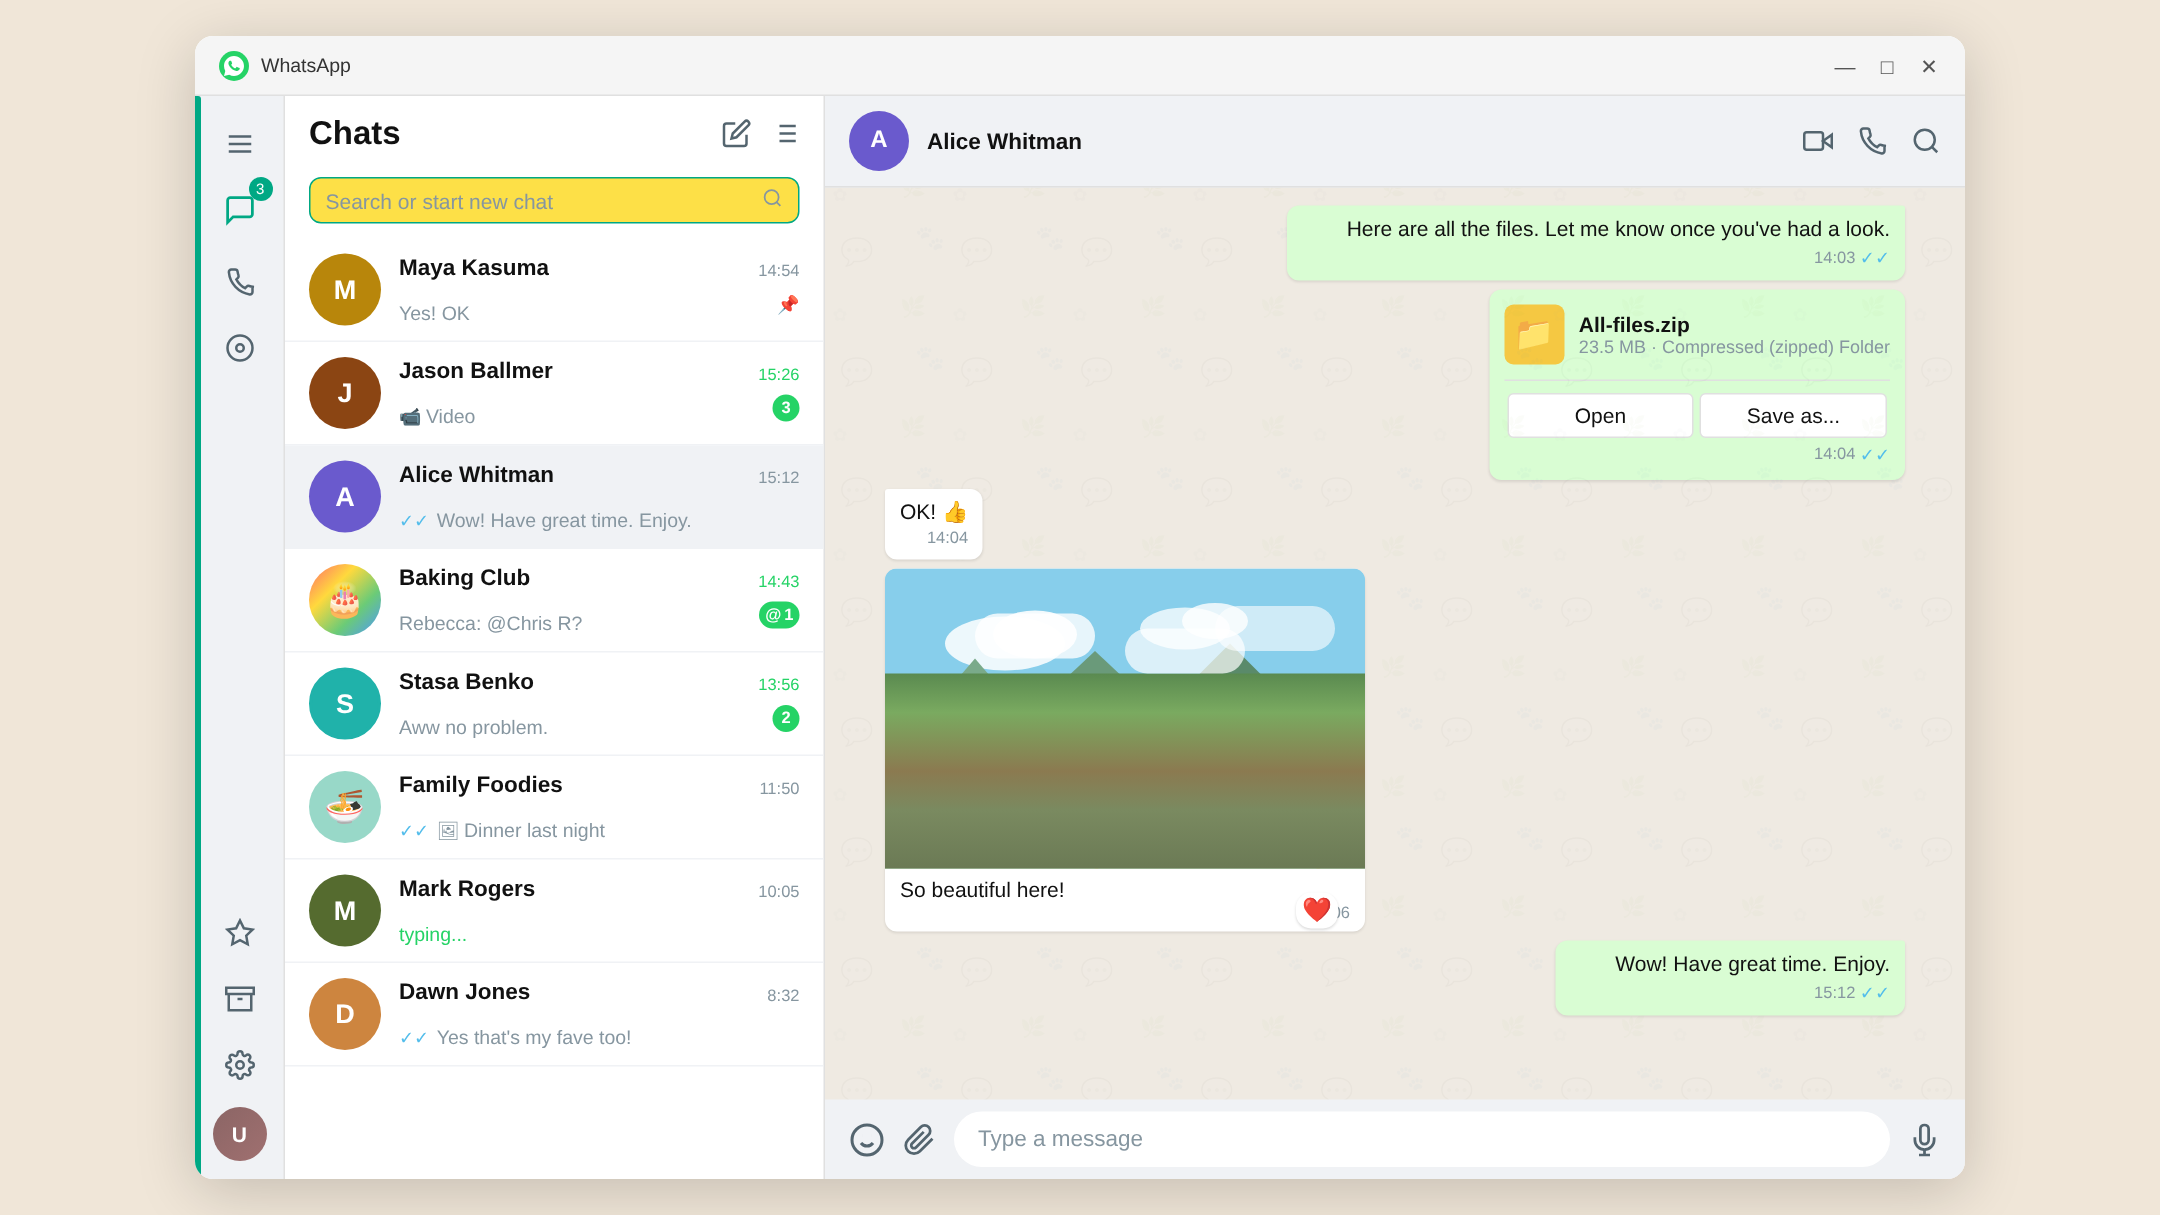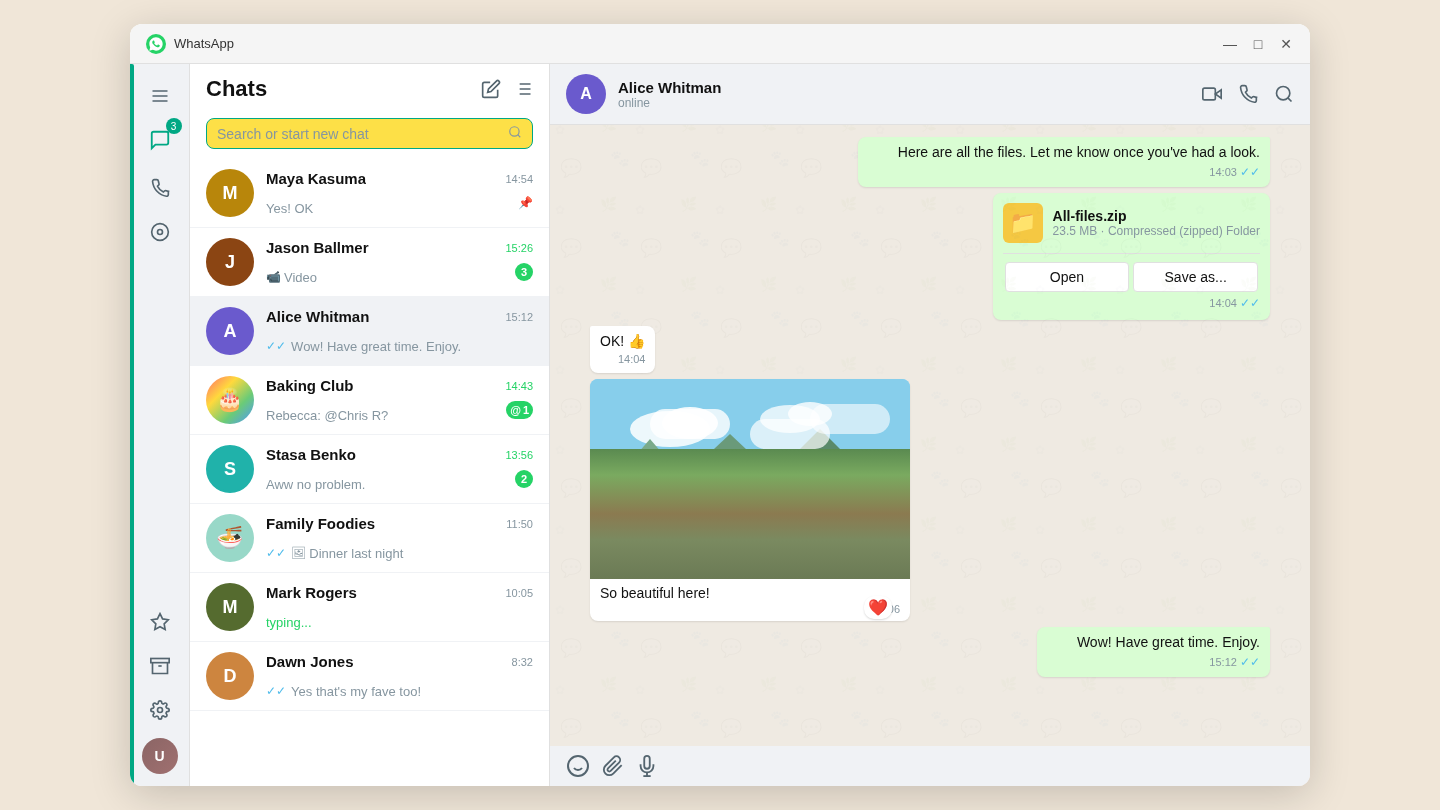--- a/index.html
+++ b/index.html
@@ -198,21 +198,21 @@
       width: 48px;
       height: 48px;
       border-radius: 50%;
       flex-shrink: 0;
       overflow: hidden;
     }
     .chat-content { flex: 1; min-width: 0; }
     .chat-top {
       display: flex;
       justify-content: space-between;
-      align-items: center;
+      align-items: flex-end;
       margin-bottom: 2px;
     }
     .chat-name {
       font-size: 15px;
       font-weight: 600;
       color: #111;
       white-space: nowrap;
       overflow: hidden;
       text-overflow: ellipsis;
     }
@@ -229,21 +229,21 @@
       align-items: center;
     }
     .chat-preview {
       font-size: 13px;
       color: #8696a0;
       white-space: nowrap;
       overflow: hidden;
       text-overflow: ellipsis;
       flex: 1;
       display: flex;
-      align-items: flex-start;
+      align-items: flex-end;
       gap: 3px;
       margin-top: 12px;
     }
     .chat-preview.typing { color: #25d366; }
     .unread-badge {
       background: #25d366;
       color: #fff;
       font-size: 11px;
       font-weight: 600;
       min-width: 18px;
@@ -768,21 +768,20 @@
             </pattern>
           </defs>
           <rect width="100%" height="100%" fill="url(#bg-pattern)"></rect>
         </svg>
       </div>
 
       <div class="chat-header">
         <div class="chat-header-avatar" style="background:#6a5acd;display:flex;align-items:center;justify-content:center;color:#fff;font-weight:600;font-size:16px;">A</div>
         <div class="chat-header-info">
           <div class="chat-header-name">Alice Whitman</div>
-          <div class="chat-header-status">online</div>
         </div>
         <div class="chat-header-actions">
           <div class="chat-action-btn" title="Video call">
             <svg width="20" height="20" viewBox="0 0 24 24" fill="none" stroke="#54656f" stroke-width="2">
               <polygon points="23 7 16 12 23 17 23 7"></polygon>
               <rect x="1" y="5" width="15" height="14" rx="2" ry="2"></rect>
             </svg>
           </div>
           <div class="chat-action-btn" title="Voice call">
             <svg width="20" height="20" viewBox="0 0 24 24" fill="none" stroke="#54656f" stroke-width="2">
@@ -893,20 +892,21 @@
             <path d="M8 14s1.5 2 4 2 4-2 4-2"></path>
             <line x1="9" y1="9" x2="9.01" y2="9"></line>
             <line x1="15" y1="9" x2="15.01" y2="9"></line>
           </svg>
         </div>
         <div class="msg-input-icon" title="Attach">
           <svg width="22" height="22" viewBox="0 0 24 24" fill="none" stroke="#54656f" stroke-width="2">
             <path d="M21.44 11.05l-9.19 9.19a6 6 0 01-8.49-8.49l9.19-9.19a4 4 0 015.66 5.66l-9.2 9.19a2 2 0 01-2.83-2.83l8.49-8.48"></path>
           </svg>
         </div>
+        <input class="msg-input" type="text" placeholder="Type a message" style="">
         <div class="msg-input-icon" title="Voice message">
           <svg width="22" height="22" viewBox="0 0 24 24" fill="none" stroke="#54656f" stroke-width="2">
             <path d="M12 1a3 3 0 00-3 3v8a3 3 0 006 0V4a3 3 0 00-3-3z"></path>
             <path d="M19 10v2a7 7 0 01-14 0v-2"></path>
             <line x1="12" y1="19" x2="12" y2="23"></line>
             <line x1="8" y1="23" x2="16" y2="23"></line>
           </svg>
         </div>
       </div>
 

